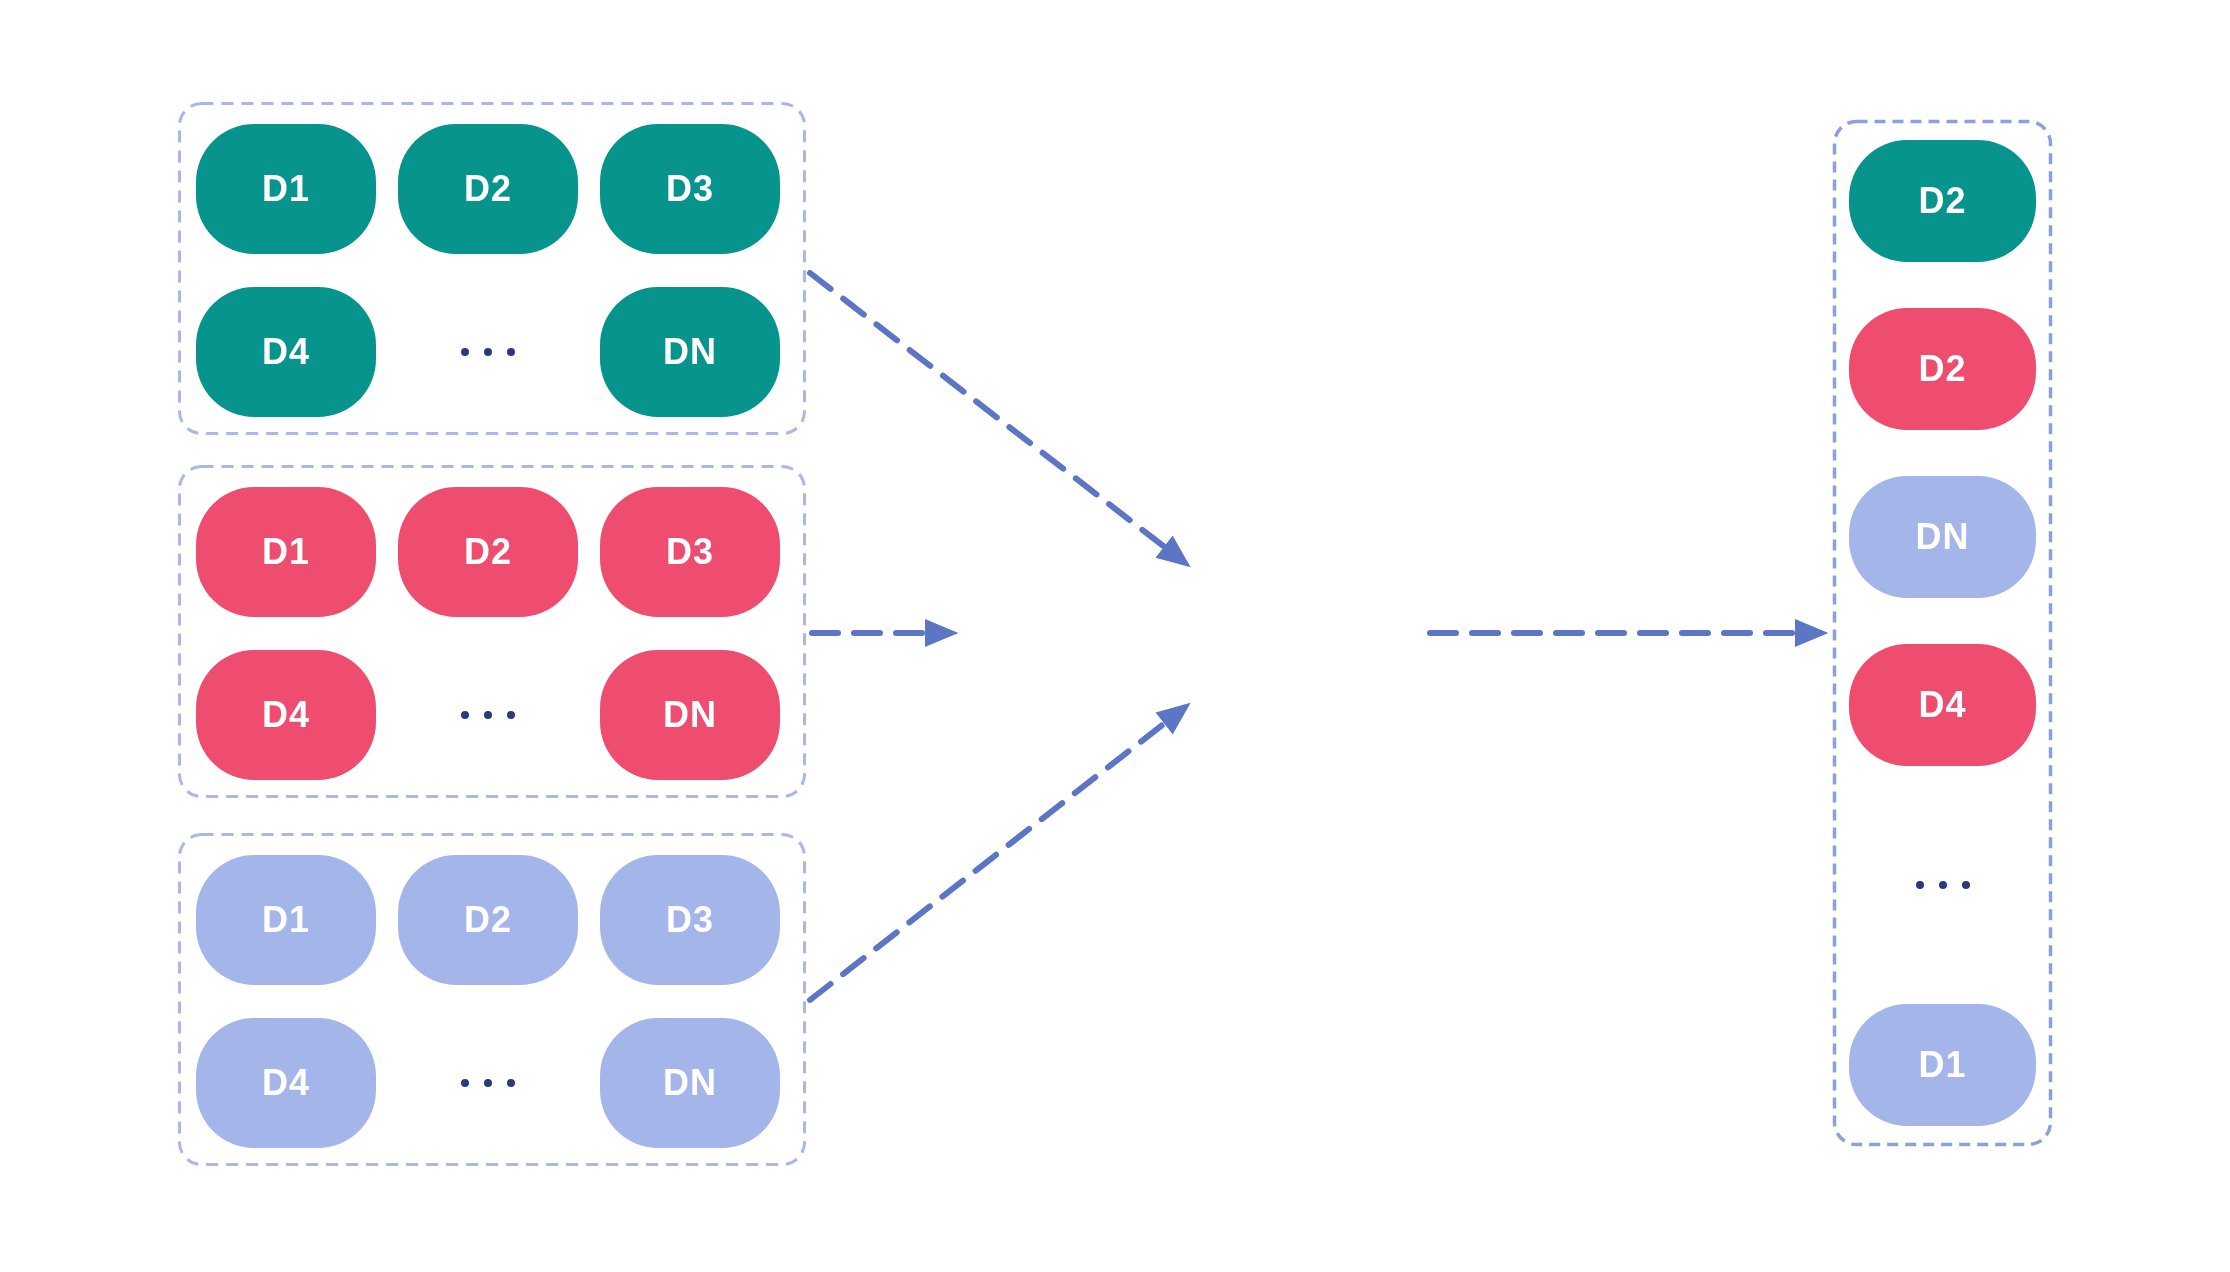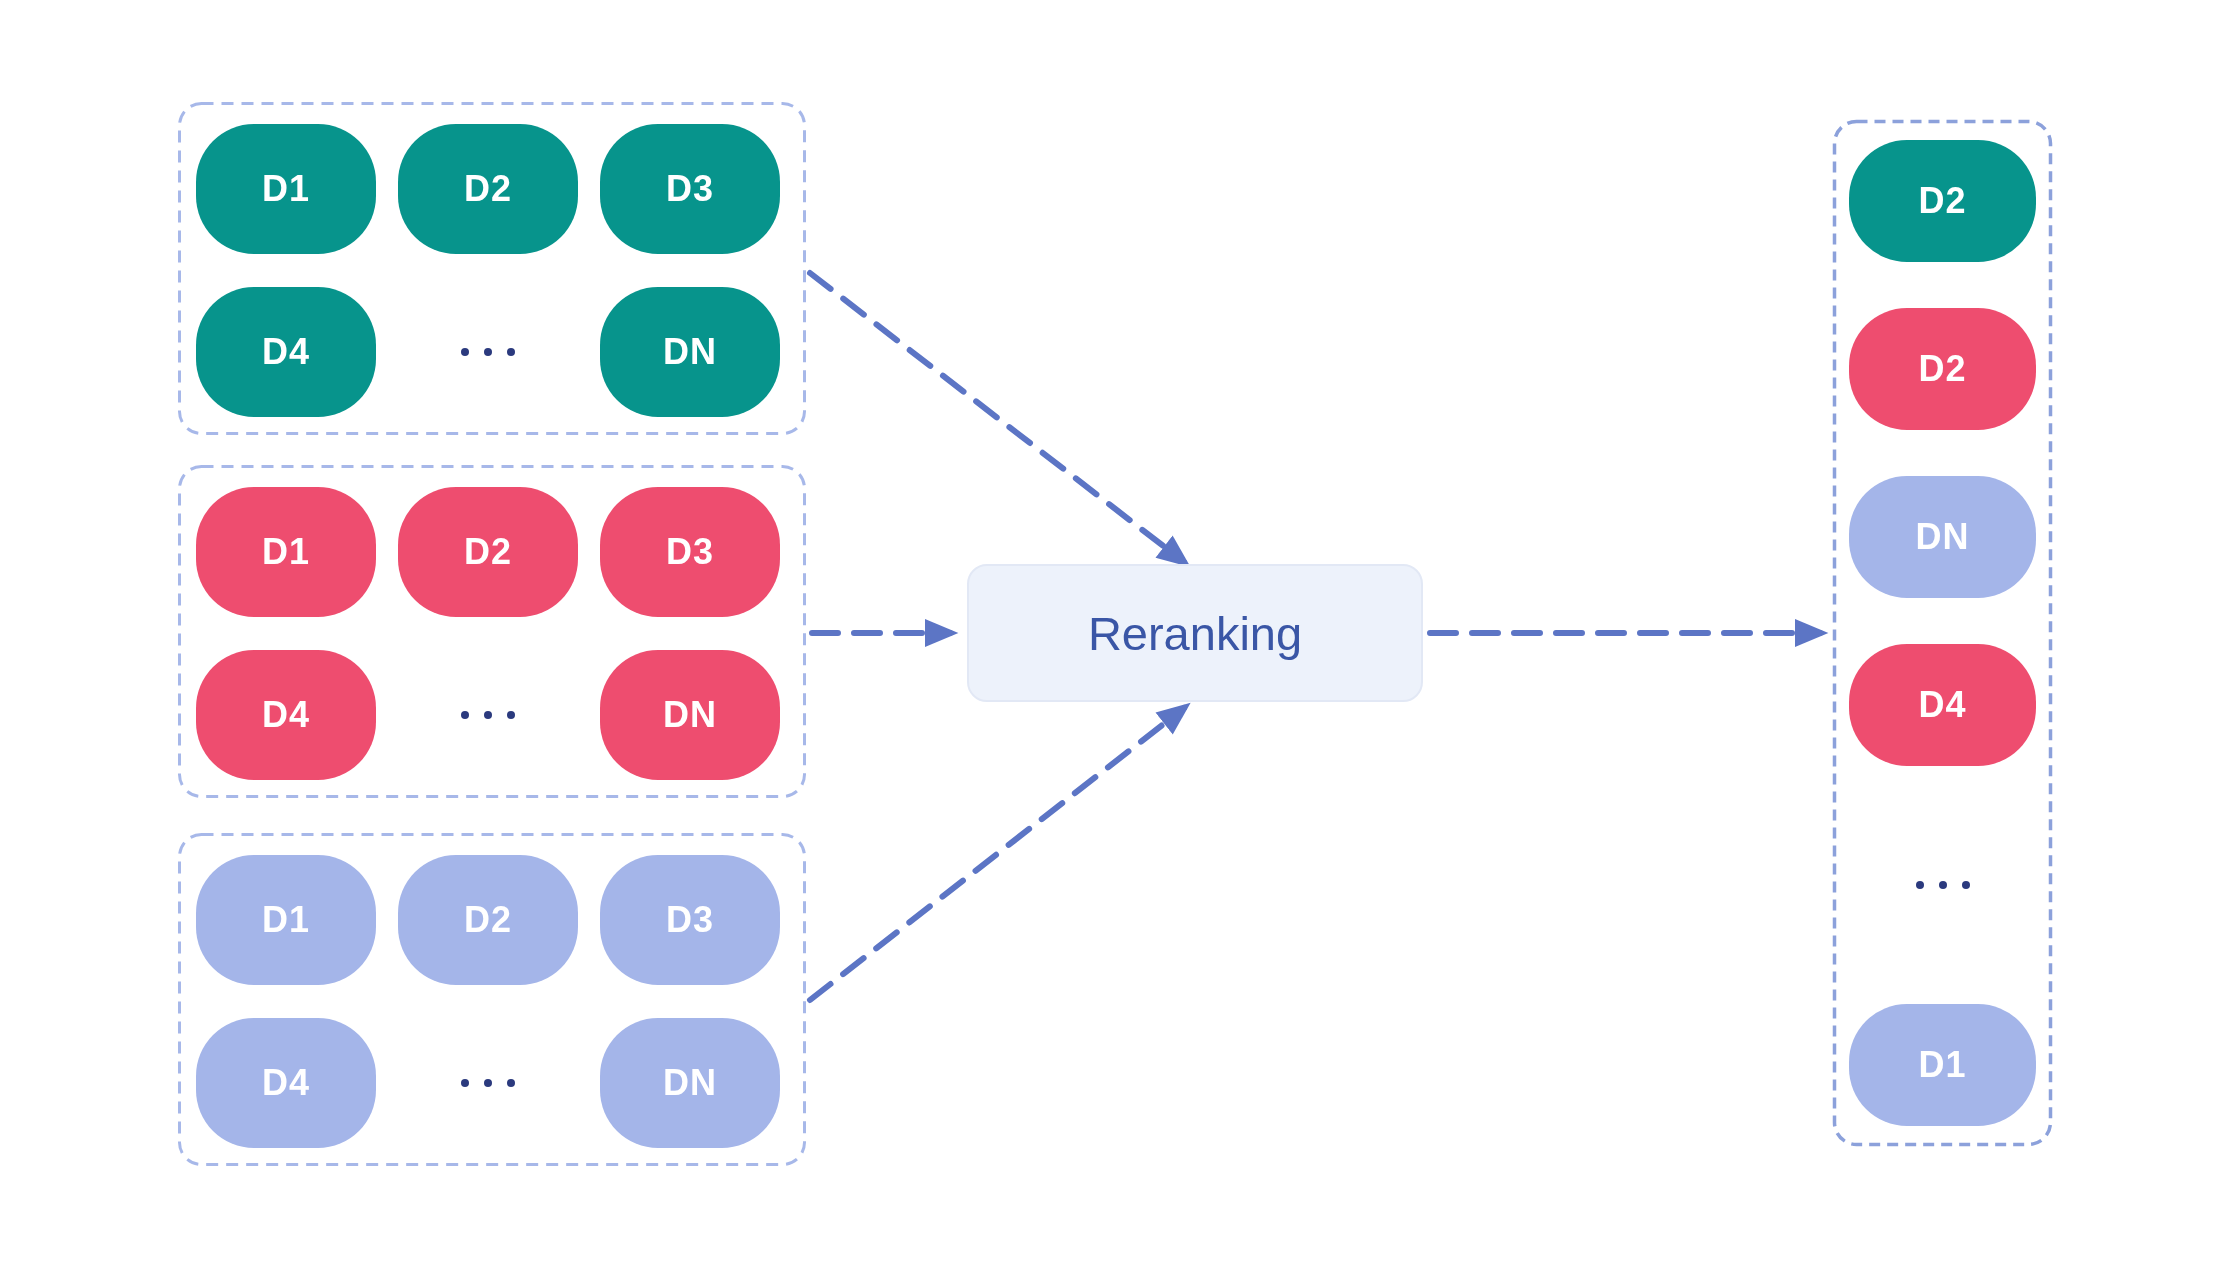--- a/index.html
+++ b/index.html
@@ -138,23 +138,20 @@
           <span class="dot"></span>
           <span class="dot"></span>
           <span class="dot"></span>
         </div>
         <div class="pill" style="background: rgb(164, 181, 233);">
           <span>DN</span>
         </div>
       </div>
   </div>
 
-  <div class="rerank">
-    <span>Reranking</span>
-  </div>
 
   <div class="result" id="result-col">
       <div class="pill" style="background: rgb(7, 148, 140); top: 20px;">
         <span>D2</span>
       </div>
       <div class="pill" style="background: rgb(238, 77, 111); top: 188px;">
         <span>D2</span>
       </div>
       <div class="pill" style="background: rgb(164, 181, 233); top: 356px;">
         <span>DN</span>

